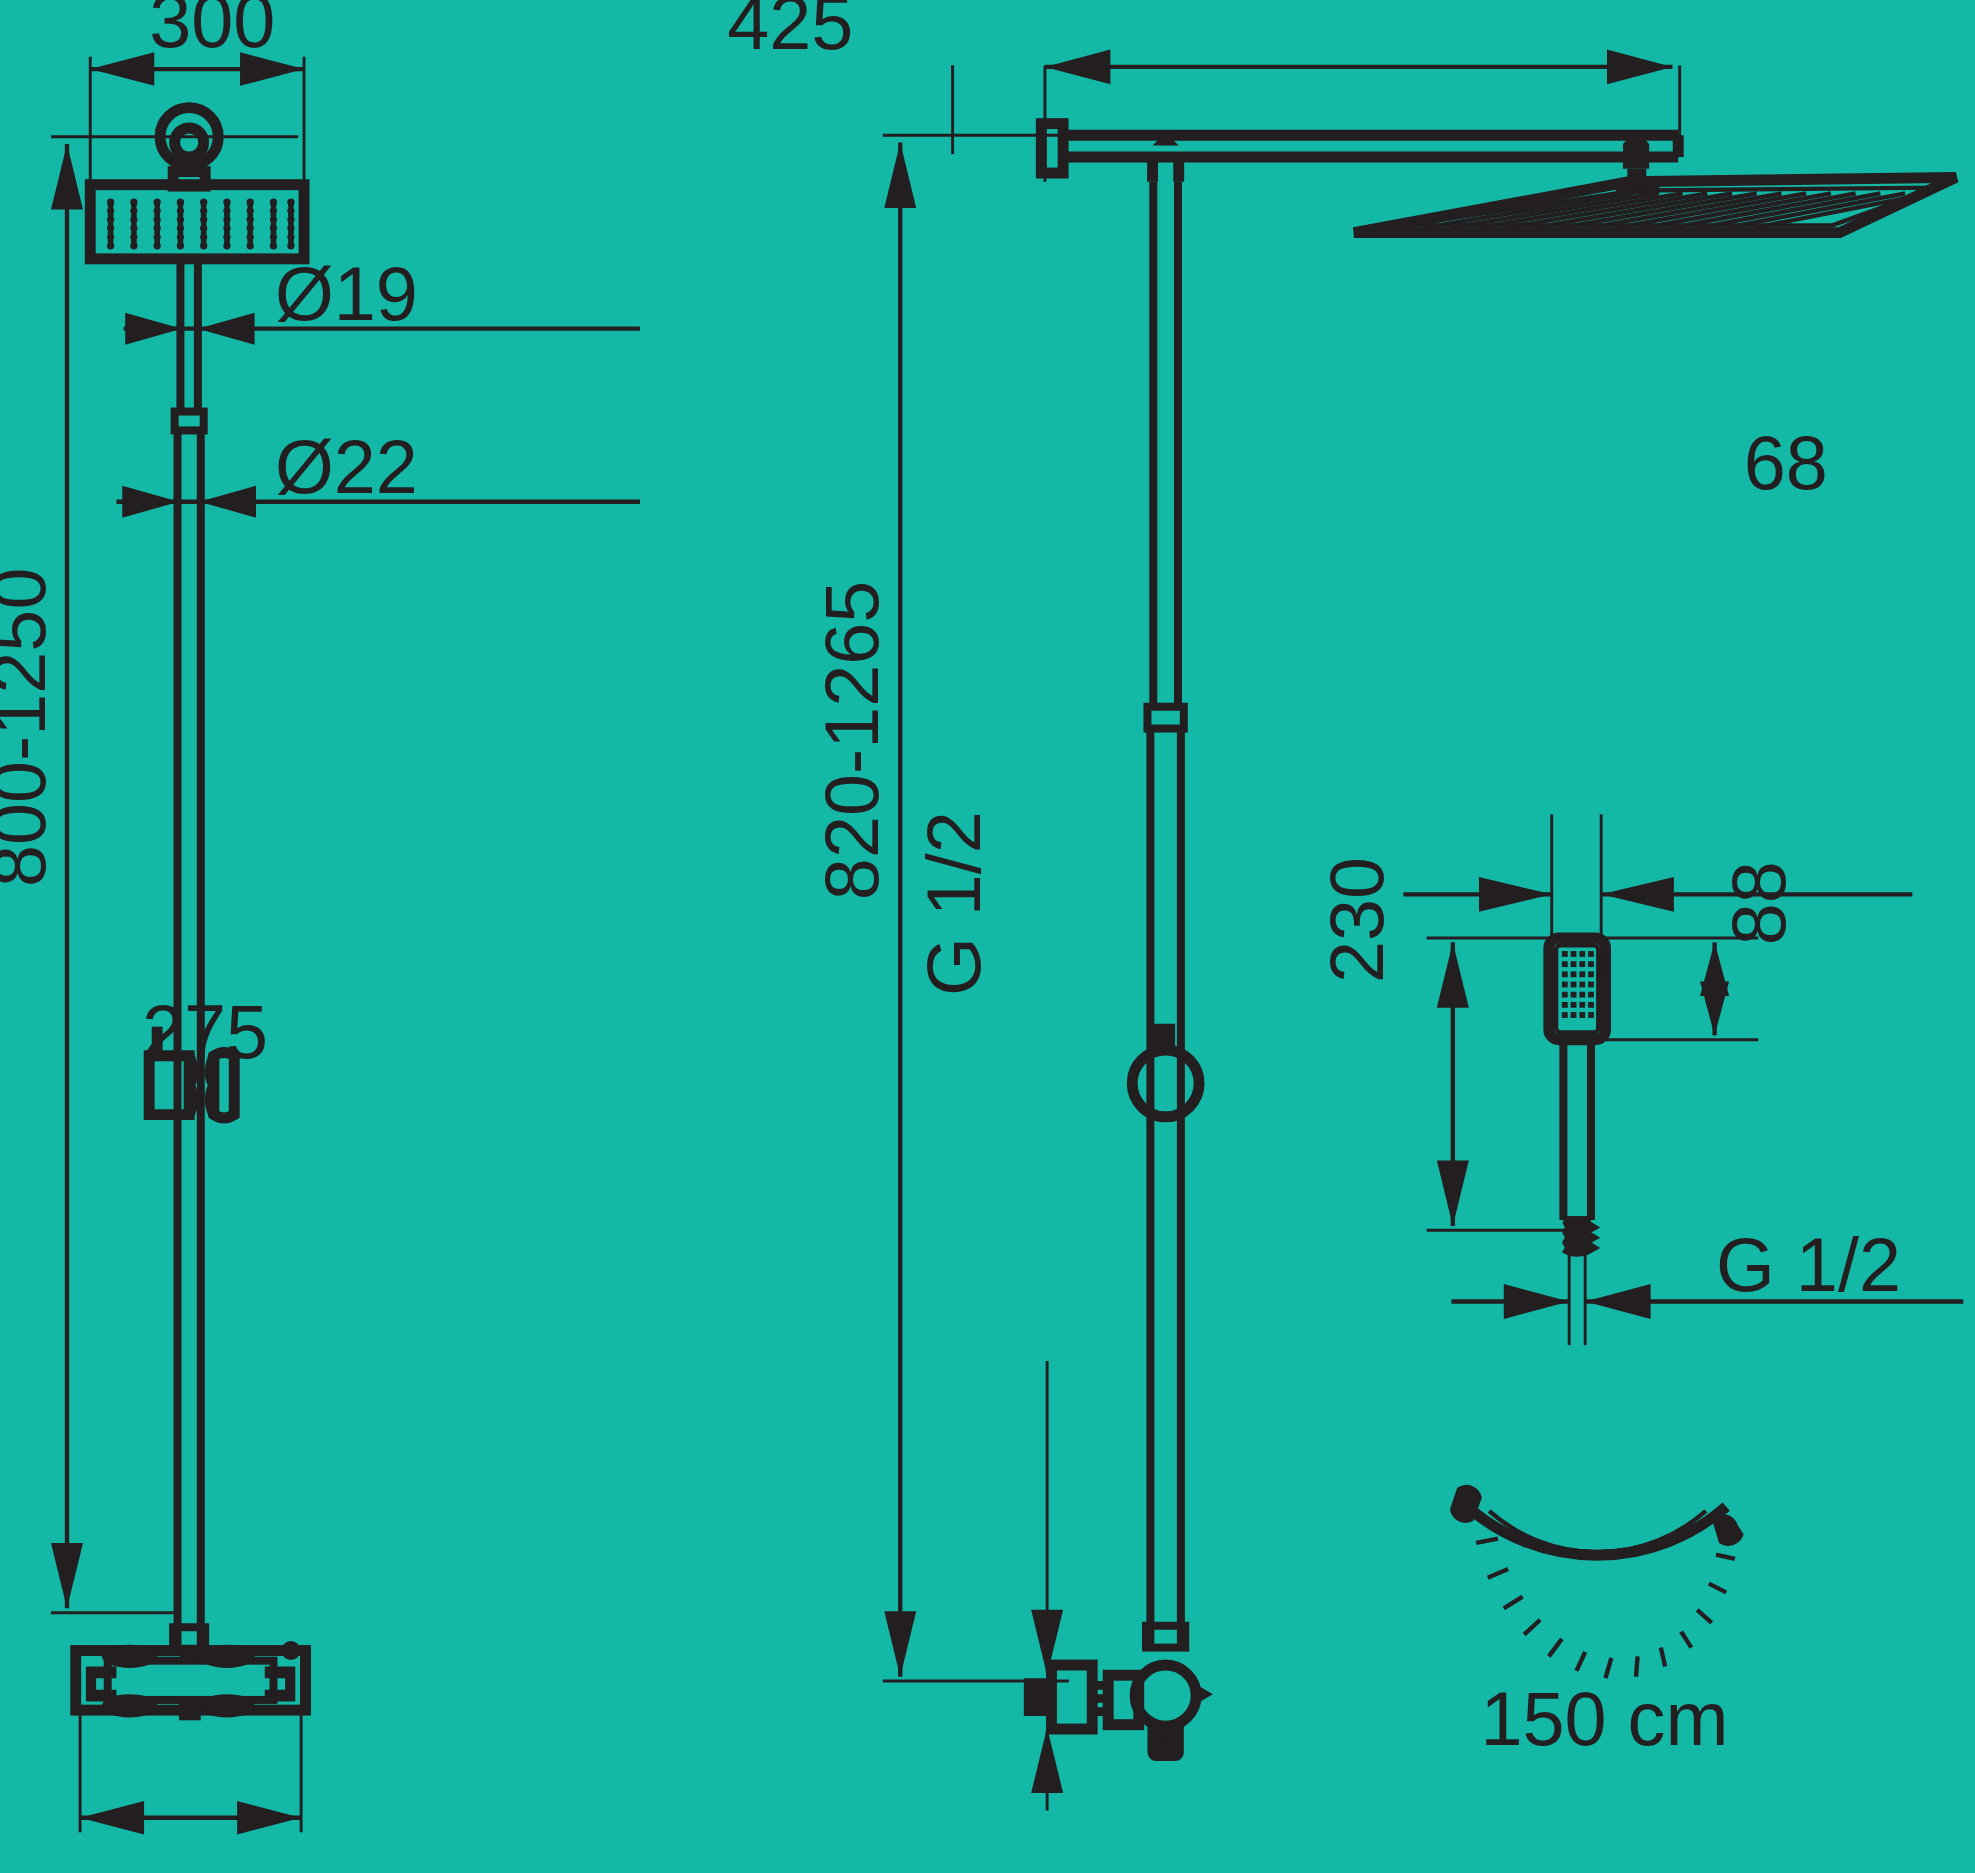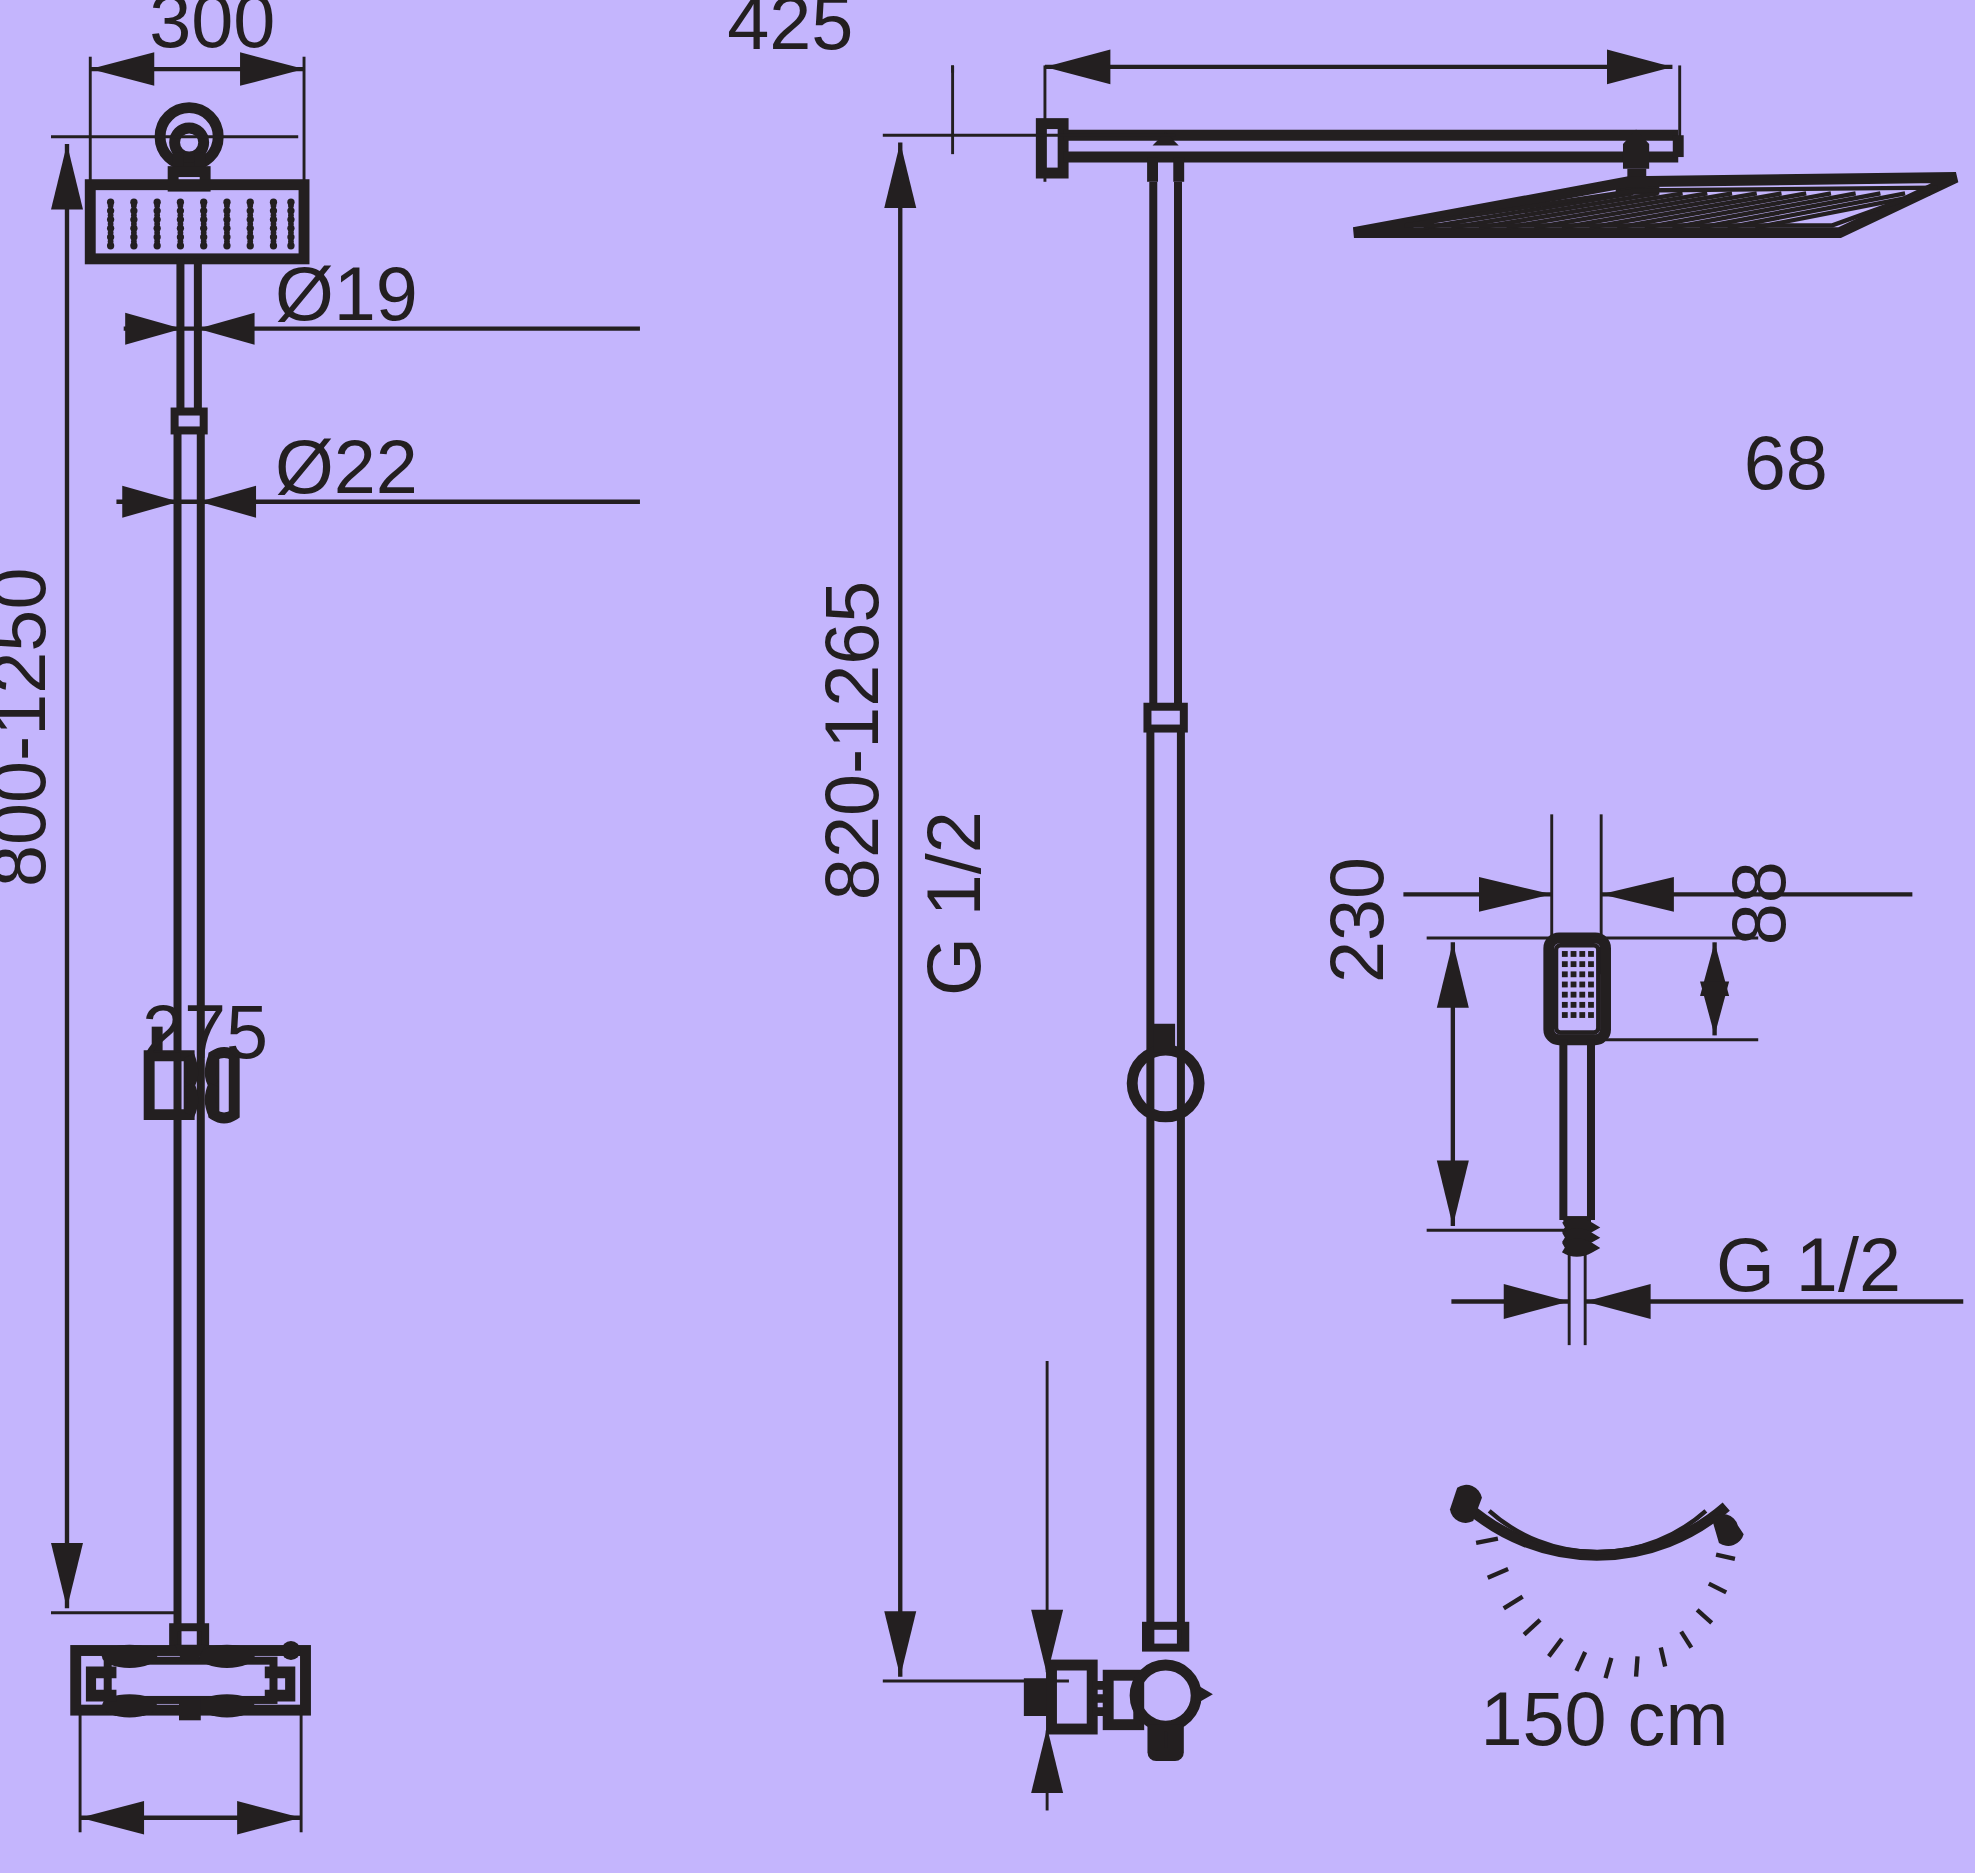--- a/index.html
+++ b/index.html
@@ -8,21 +8,21 @@
     padding: 0;
     background: #ffffff;
   }
   body {
     font-family: "Liberation Sans", sans-serif;
   }
   #sheet {
     position: relative;
     width: 1975px;
     height: 1873px;
-    background: #c4b5fd;
+    background: #14b8a6;
     overflow: hidden;
   }
   #sheet svg {
     display: block;
     width: 1975px;
     height: 1873px;
   }
   .ln  { stroke: #231f20; fill: none; stroke-linecap: butt; }
   .lw2 { stroke-width: 4; }
   .lw3 { stroke-width: 6; }

